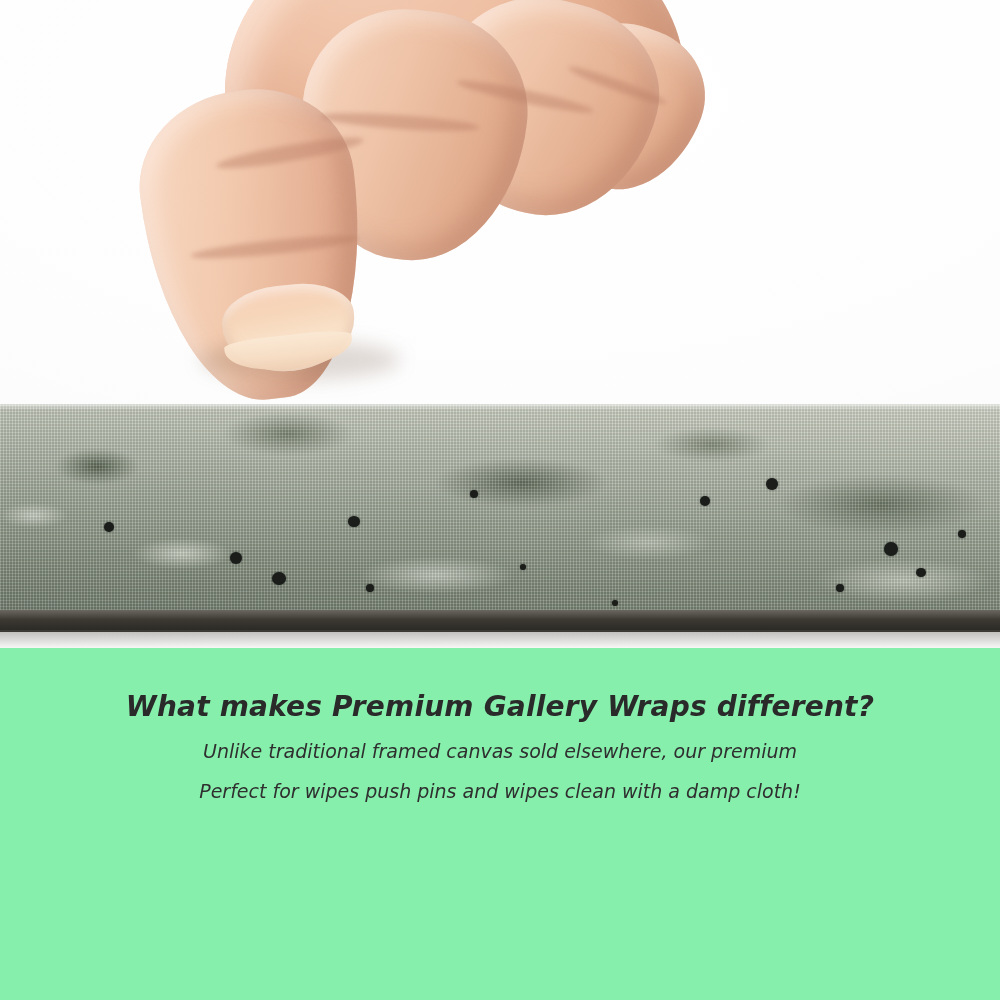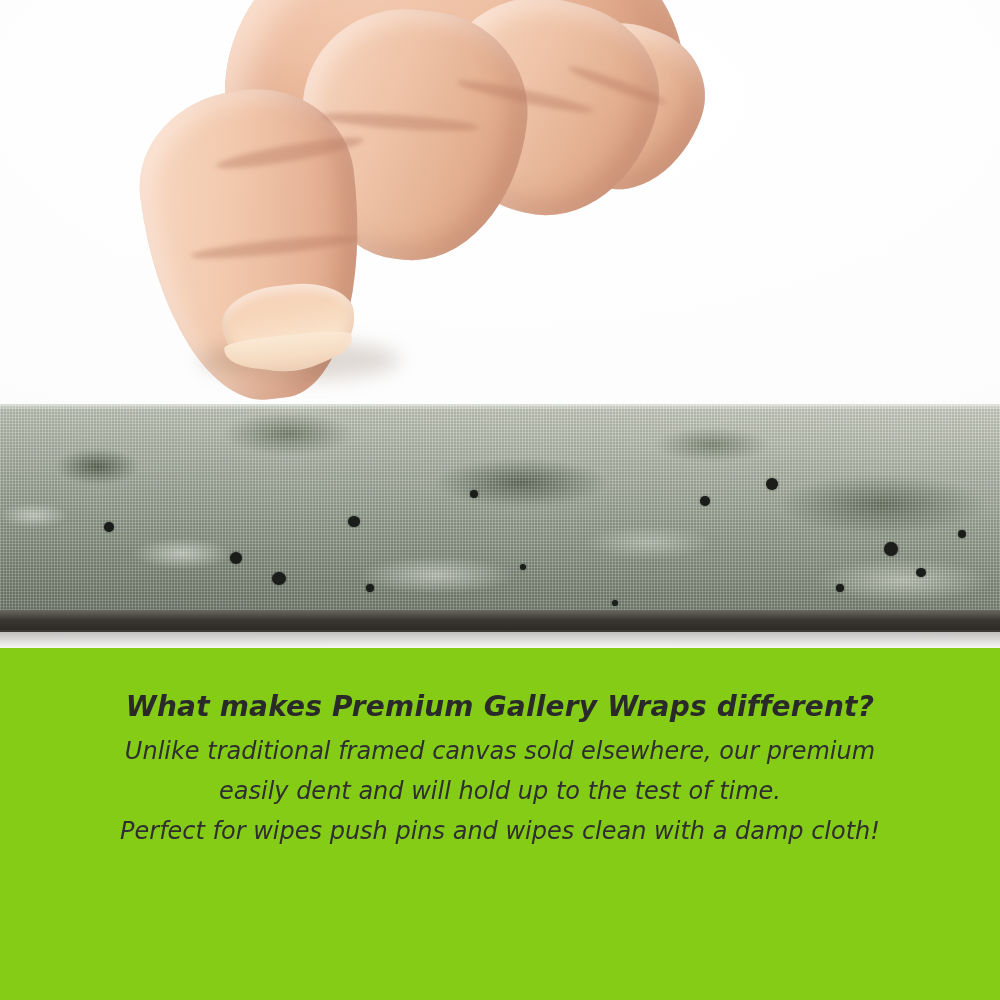--- a/index.html
+++ b/index.html
@@ -11,21 +11,21 @@
     width: 1000px;
     height: 1000px;
     overflow: hidden;
     font-family: "Liberation Sans", sans-serif;
   }
 
   .stage {
     position: relative;
     width: 1000px;
     height: 1000px;
-    background: #84cc16;
+    background: #86efac;
   }
 
   
   .photo {
     position: absolute;
     left: 0;
     top: 0;
     width: 1000px;
     height: 648px;
     overflow: hidden;
@@ -243,21 +243,21 @@
   .caption h2 {
     margin: 0 0 8px 0;
     font-size: 28px;
     font-style: italic;
     font-weight: 700;
     letter-spacing: 0.2px;
     color: #2a2a2a;
   }
   .caption p {
     margin: 0;
-    font-size: 24px;
+    font-size: 19px;
     font-style: italic;
     font-weight: 400;
     line-height: 40px;
     color: #2f2f2f;
   }
   .caption .line {
     display: block;
   }
 </style>
 </head>
@@ -307,18 +307,17 @@
       </div>
       <div class="wrap-edge"></div>
       <div class="wrap-shadow"></div>
     </div>
   </div>
 
   <div class="caption">
     <h2>What makes Premium Gallery Wraps different?</h2>
     <p>
       <span class="line">Unlike traditional framed canvas sold elsewhere, our premium</span>
-      <span class="line">easily dent and will hold up to the test of time.</span>
       <span class="line">Perfect for wipes push pins and wipes clean with a damp cloth!</span>
     </p>
   </div>
 
 </div>
 
 </body></html>

